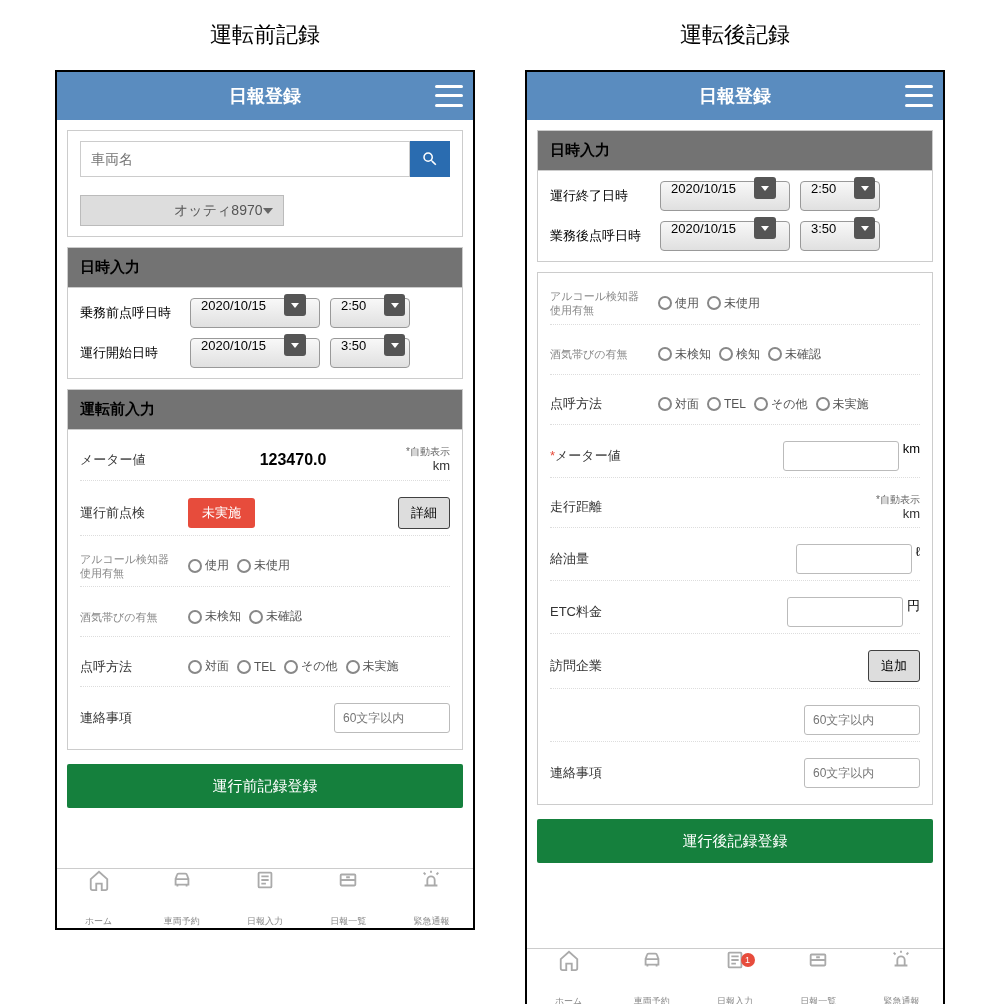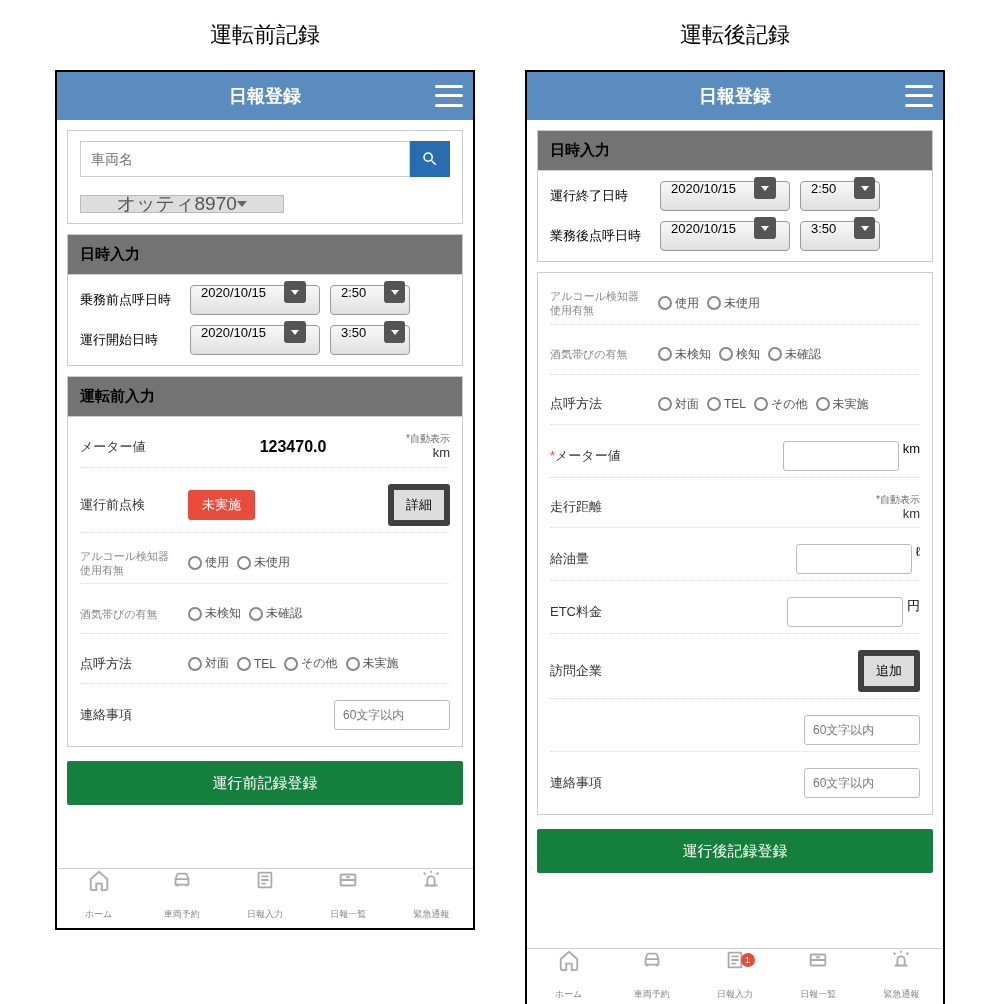--- a/index.html
+++ b/index.html
@@ -14,47 +14,47 @@
 .hamburger { position: absolute; right: 10px; top: 10px; width: 28px; height: 28px; display: flex; flex-direction: column; justify-content: space-around; cursor: pointer; }
 .hamburger span { height: 3px; background: #fff; border-radius: 2px; }
 .content { flex: 1; overflow: hidden; padding: 10px; display: flex; flex-direction: column; gap: 10px; }
 .section { border: 1px solid #ccc; }
 .section-head { background: #737373; padding: 10px 12px; font-size: 15px; font-weight: 600; border-bottom: 1px solid #ccc; }
 .section-body { padding: 10px 12px; display: flex; flex-direction: column; gap: 10px; }
 .search-row { display: flex; gap: 0; }
 .search-input { flex: 1; height: 36px; border: 1px solid #ccc; padding: 0 10px; font-size: 14px; }
 .search-btn { width: 40px; height: 36px; background: #2a6cb0; border: none; display: flex; align-items: center; justify-content: center; cursor: pointer; }
 .search-btn svg { width: 18px; height: 18px; fill: #fff; }
-.vehicle-select { margin-top: 8px; height: 18px; background: #ddd; border: 1px solid #bbb; padding: 0 10px; display: flex; align-items: center; justify-content: center; font-size: 19px; color: #555; width: 55%; }
+.vehicle-select { margin-top: 8px; height: 31px; background: #ddd; border: 1px solid #bbb; padding: 0 10px; display: flex; align-items: center; justify-content: flex-end; font-size: 14px; color: #555; width: 55%; }
 .caret-down { width: 0; height: 0; border-left: 5px solid transparent; border-right: 5px solid transparent; border-top: 6px solid #666; }
 .dt-row { display: flex; align-items: center; gap: 10px; }
 .dt-label { width: 100px; font-size: 13px; }
 .picker { height: 30px; background: linear-gradient(#f8f8f8,#e0e0e0); border: 1px solid #999; border-radius: 4px; display: flex; align-items: center; padding: 0 4px 16px 10px; font-size: 13px; gap: 18px; }
 .picker-btn { width: 22px; height: 22px; background: #555; border-radius: 3px; display: flex; align-items: center; justify-content: center; }
 .picker-btn .tri { width: 0; height: 0; border-left: 4px solid transparent; border-right: 4px solid transparent; border-top: 5px solid #fff; }
 .date-picker { width: 130px; }
 .time-picker { width: 80px; }
 .row { display: flex; align-items: center; gap: 8px; min-height: 40px; border-bottom: 1px dotted #ddd; padding: 6px 0; font-size: 13px; }
 .row:last-child { border-bottom: none; }
 .row-label { width: 100px; font-size: 13px; color: #333; }
 .row-label.small { font-size: 11px; color: #888; line-height: 1.3; }
 .radio-opt { display: flex; align-items: center; gap: 3px; font-size: 12px; color: #555; }
 .radio-circle { width: 14px; height: 14px; border: 2px solid #888; border-radius: 50%; }
 .meter-val { font-size: 16px; font-weight: 600; flex: 1; text-align: center; }
 .auto-note { font-size: 10px; color: #666; text-align: right; line-height: 1.2; }
 .auto-note .km { font-size: 13px; color: #333; }
 .red-chip { background: #e74c3c; color: #fff; padding: 6px 14px; border-radius: 3px; font-size: 13px; }
-.gray-btn { background: #ddd; border: 6px solid #404040; padding: 6px 12px; border-radius: 3px; font-size: 13px; cursor: pointer; }
+.gray-btn { background: #ddd; border: 1px solid #404040; padding: 6px 12px; border-radius: 3px; font-size: 13px; cursor: pointer; }
 .text-input { height: 30px; border: 1px solid #bbb; border-radius: 3px; padding: 0 8px; font-size: 12px; width: 116px; }
 .unit { font-size: 13px; margin-left: 4px; }
 .req { color: #e74c3c; }
 .submit-btn { background: #15803d; color: #fff; height: 44px; display: flex; align-items: center; justify-content: center; font-size: 15px; cursor: pointer; margin: 0 -10px -10px -10px; }
 .submit-btn.narrow { margin: 4px 0 0 0; border-radius: 2px; }
 .tabbar { height: 60px; border-top: 1px solid #ccc; display: flex; }
-.tab { flex: 1; display: flex; flex-direction: column; align-items: center; justify-content: flex-start; gap: 17px; font-size: 9px; color: #888; position: relative; cursor: pointer; }
+.tab { flex: 1; display: flex; flex-direction: column; align-items: center; justify-content: space-between; gap: 17px; font-size: 9px; color: #888; position: relative; cursor: pointer; }
 .tab svg { width: 26px; height: 22px; fill: none; stroke: #aaa; stroke-width: 2; }
 .badge { position: absolute; top: 4px; right: 22px; width: 14px; height: 14px; background: #e74c3c; color: #fff; border-radius: 50%; font-size: 9px; display: flex; align-items: center; justify-content: center; }
 .flex1 { flex: 1; }
 .right-align { display: flex; justify-content: flex-end; flex: 1; }
 </style>
 </head>
 <body>
 
 <div class="page">
 

